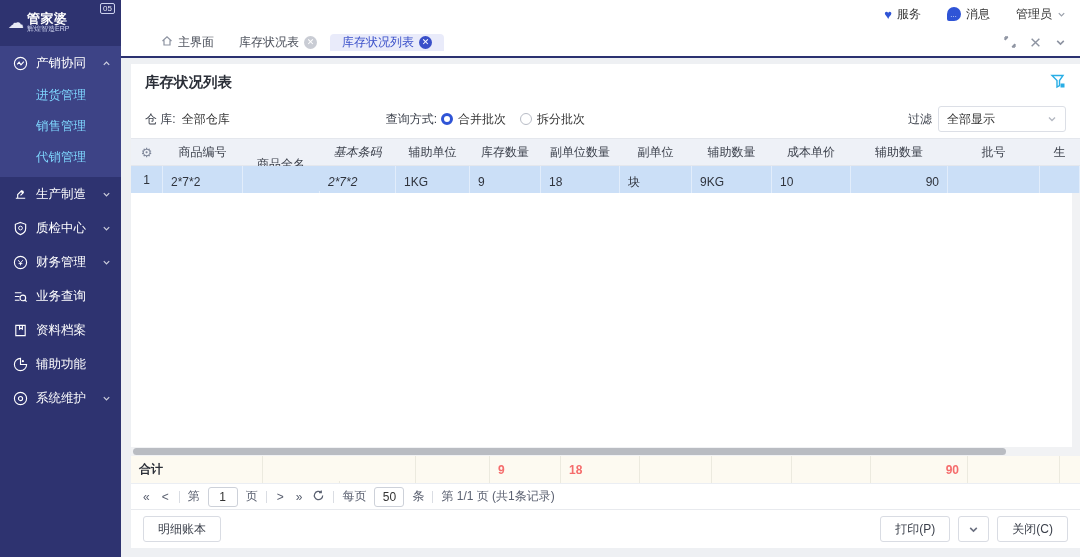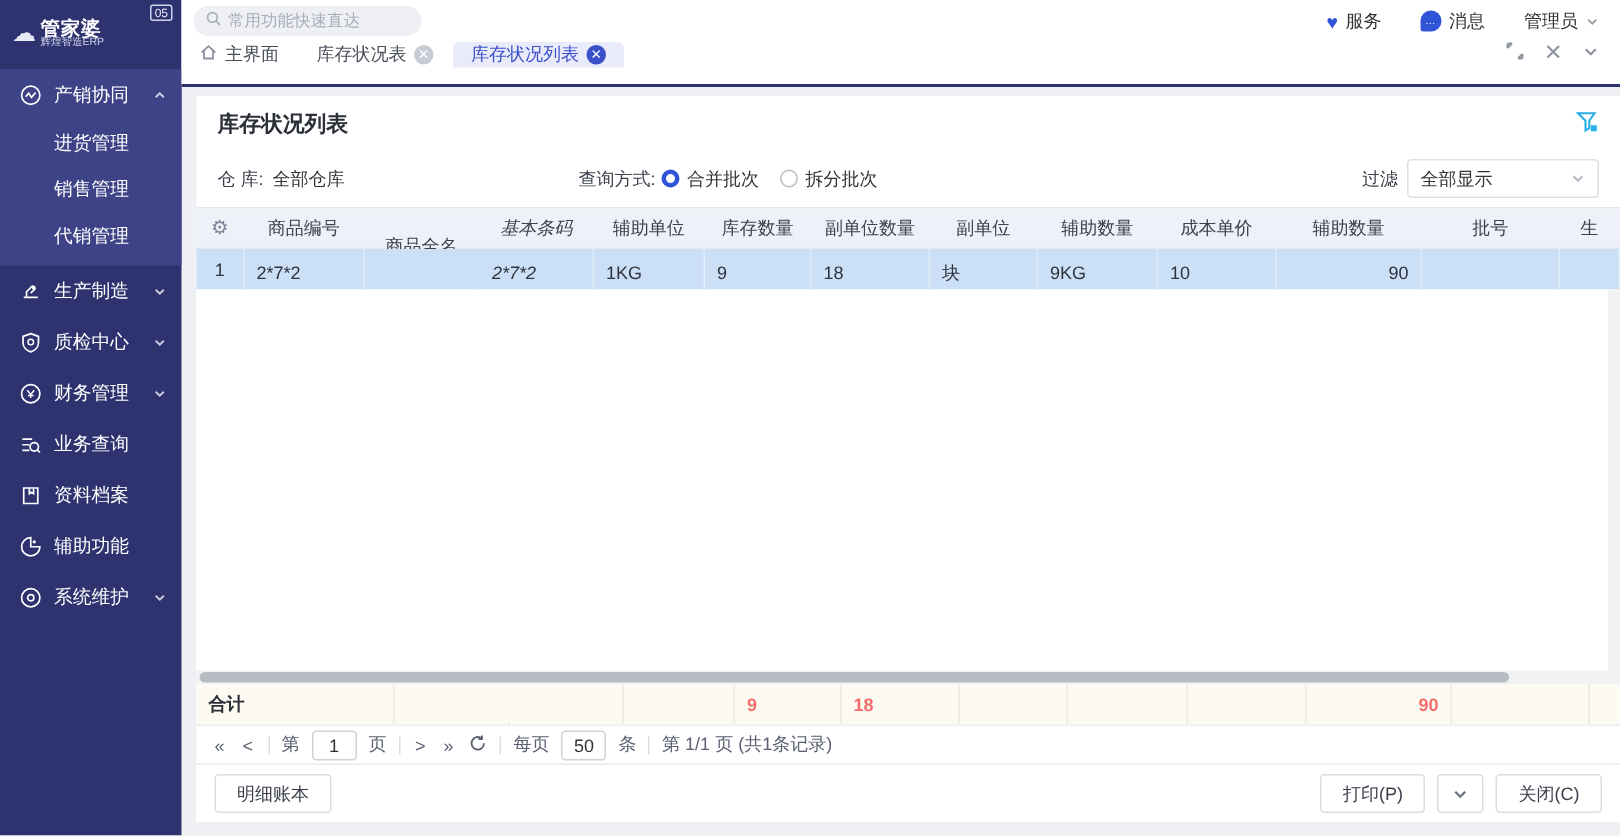--- a/index.html
+++ b/index.html
@@ -14,37 +14,37 @@
   .logo-text { line-height:1.05; }
   .logo-brand { font-size:13px; font-weight:bold; letter-spacing:.5px; }
   .logo-sub { font-size:7px; color:#cdd2ee; }
   .logo-badge { position:absolute; top:3px; right:6px; font-size:8px; border:1px solid #cdd2ee; border-radius:2px; padding:0 2px; color:#e8eaf5; }
   .menu { flex:1; padding-top:2px; }
   .menu-group.expanded { background:#3d4386; padding-bottom:4px; }
   .menu-item { height:34px; display:flex; align-items:center; padding:0 10px 0 12px; cursor:pointer; font-size:12.5px; }
   .menu-item .mi-icon { width:16px; height:16px; margin-right:8px; display:inline-flex; align-items:center; justify-content:center; flex-shrink:0; }
   .menu-item .mi-label { flex:1; }
   .chev { width:9px; height:9px; opacity:.75; flex-shrink:0; }
-  .submenu-item { height:31px; line-height:31px; padding-left:36px; font-size:12.5px; color:#ffffff; cursor:pointer; }
+  .submenu-item { height:31px; line-height:31px; padding-left:36px; font-size:12.5px; color:#7dd3fc; cursor:pointer; }
 
   
   .main { flex:1; display:flex; flex-direction:column; min-width:0; }
   .topbar { height:28px; background:#fff; display:flex; align-items:center; padding:0 14px 0 8px; }
   .search-pill { width:152px; height:20px; background:#eef0f5; border-radius:10px; display:flex; align-items:center; padding:0 8px; }
   .search-pill input { border:none; outline:none; background:transparent; font-size:11px; width:120px; color:#333; }
   .search-pill input::placeholder { color:#a9adb8; }
   .search-icon { color:#a9adb8; font-size:11px; margin-right:4px; }
   .topbar-right { margin-left:auto; display:flex; align-items:center; gap:26px; }
   .tb-item { display:flex; align-items:center; gap:5px; color:#333; cursor:pointer; }
   .heart-icon { color:#2f54d6; font-size:13px; }
   .msg-icon { width:14px; height:14px; background:#2f54d6; border-radius:50% 50% 50% 2px; color:#fff; font-size:7px; display:inline-flex; align-items:center; justify-content:center; letter-spacing:1px; }
   .user-caret { color:#9aa0ab; }
 
   
-  .tabbar { height:30px; background:#fff; border-bottom:2px solid #2b3170; display:flex; align-items:flex-start; padding-left:0; }
+  .tabbar { height:30px; background:#fff; border-bottom:2px solid #2b3170; display:flex; align-items:center; padding-left:28px; }
   .tab { display:flex; align-items:center; gap:5px; padding:0 12px; color:#4a4f5a; cursor:pointer; font-size:12px; }
   .tab .home-icon { color:#8d93a1; }
   .tab-divider { width:1px; background:#e3e5ea; margin:8px 0; }
   .tab.active { background:#e9ebfa; color:#3a50c9; border-radius:4px 4px 0 0; }
   .tab-close { width:13px; height:13px; border-radius:50%; background:#c9ccd4; color:#fff; font-size:9px; line-height:13px; text-align:center; display:inline-block; }
   .tab.active .tab-close { background:#3a50c9; }
   .tabbar-icons { margin-left:auto; display:flex; align-items:center; gap:14px; padding-right:14px; color:#8d93a1; }
   .tabbar-icons svg { display:block; }
 
   
@@ -220,29 +220,20 @@
         <svg class="chev" viewBox="0 0 10 10">
             <polyline points="2,3.5 5,6.5 8,3.5" fill="none" stroke="#fff" stroke-width="1.4"></polyline>
           </svg>
       </div>
     </nav>
   </aside>
 
   <div class="main">
 
     <div class="topbar">
-      <div class="search-pill">
-        <span class="search-icon">
-          <svg width="11" height="11" viewBox="0 0 12 12">
-              <circle cx="5" cy="5" r="3.5" fill="none" stroke="#a9adb8" stroke-width="1.3"></circle>
-              <path d="M7.8 7.8 L10.5 10.5" stroke="#a9adb8" stroke-width="1.3"></path>
-            </svg>
-        </span>
-        <input type="text" placeholder="常用功能快速直达" style="">
-      </div>
       <div class="topbar-right">
         <span class="tb-item">
           <span class="heart-icon">♥</span>
           <span>服务</span>
         </span>
         <span class="tb-item">
           <span class="msg-icon">…</span>
           <span>消息</span>
         </span>
         <span class="tb-item">

